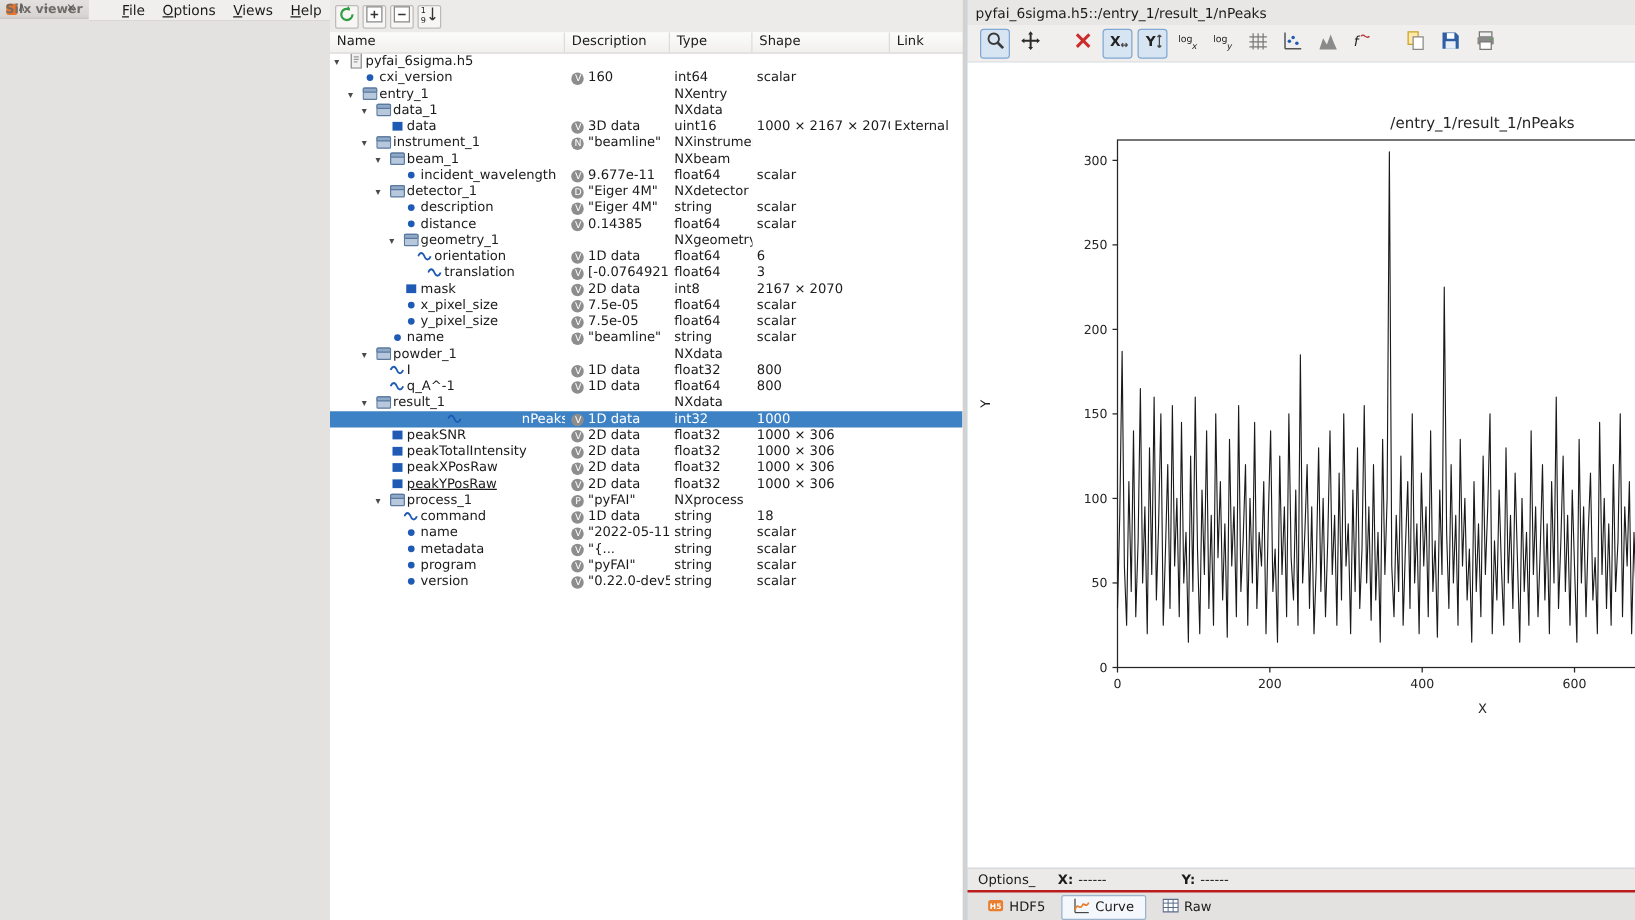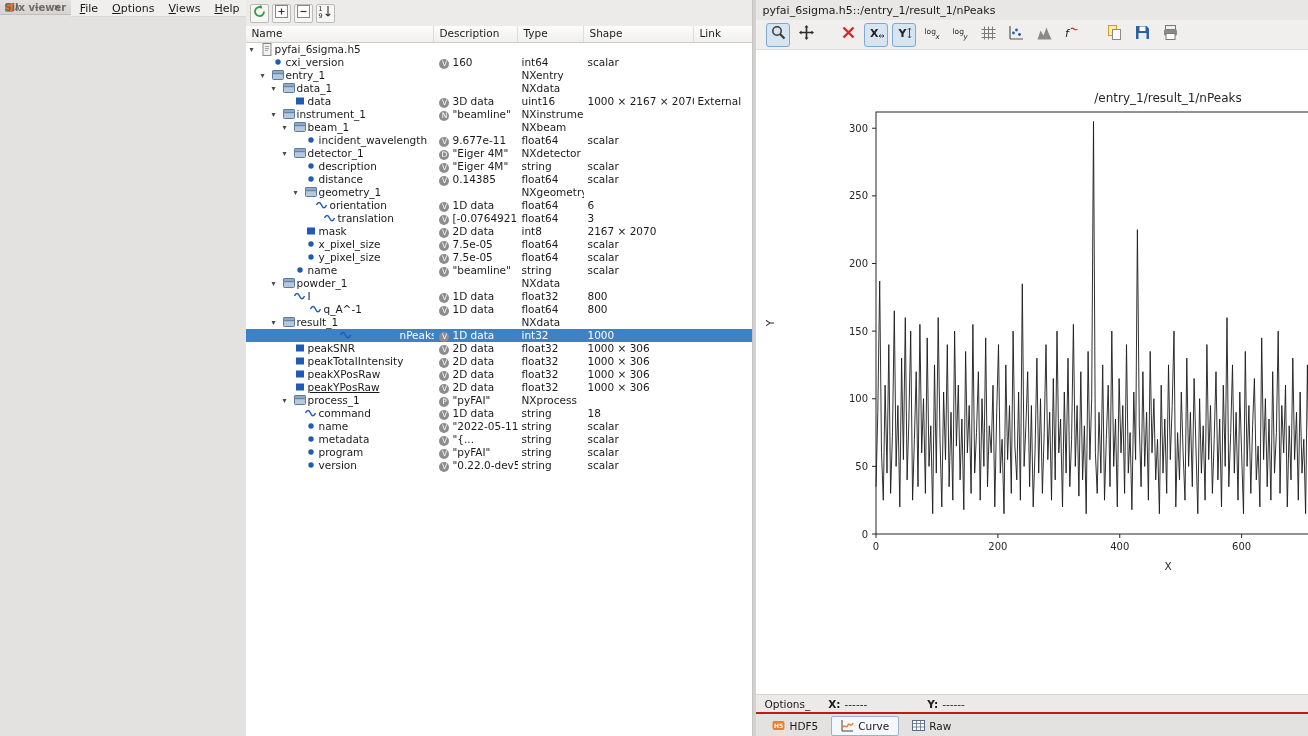--- a/index.html
+++ b/index.html
@@ -13,21 +13,21 @@
     border-bottom:1px solid #c2c0be; position:relative; display:flex; align-items:center; flex:none; }
   .titlebar .logo { width:9px; height:9px; border-radius:2px; background:#e8752a; margin-left:5px; }
   .titlebar .title { position:absolute; left:0; right:0; text-align:center;
     font-size:10px; font-weight:bold; color:#6f6c69; }
   .titlebar .controls { margin-left:auto; margin-right:10px; display:flex; gap:14px;
     font-size:9px; color:#5c5a58; z-index:1; }
   .titlebar .controls span { cursor:default; }
 
   
   .menubar { height:17px; background:#f1efee; border-bottom:1px solid #d9d7d5;
-    display:flex; align-items:center; padding-left:2px; flex:none; }
+    display:flex; align-items:center; padding-left:20px; flex:none; }
   .menu-item { display:inline-block; font-size:11px; padding:1px 7px; }
   .menu-item::first-letter { text-decoration:underline; }
 
   .main { flex:1; display:flex; min-height:0; }
 
   
   .left-panel { width:507px; flex:none; background:#fff; display:flex; flex-direction:column;
     border-right:1px solid #c6c4c2; }
   .tree-toolbar { height:26px; flex:none; background:#ecebe9; display:flex; align-items:center;
     gap:3px; padding:0 4px; }
@@ -405,21 +405,21 @@
                   <path d="M0.5 6 C2 2.5 4 2.5 5.5 6 C7 9.5 9 9.5 10.5 6" stroke="#1f5bb5" stroke-width="1.5" fill="none"></path>
                 </svg></span>
               <span>I</span>
             </div>
             <div class="c-desc"><span class="badge">V</span><span>1D data</span></div>
             <div class="c-type">float32</div>
             <div class="c-shape">800</div>
             <div class="c-link"></div>
           </div>
           <div class="trow">
-            <div class="c-name" style="padding-left: 52px;">
+            <div class="c-name" style="padding-left: 36px;">
               <span class="expander"></span>
               <span class="ticon"><svg width="12" height="12" viewBox="0 0 12 12">
                   <path d="M0.5 6 C2 2.5 4 2.5 5.5 6 C7 9.5 9 9.5 10.5 6" stroke="#1f5bb5" stroke-width="1.5" fill="none"></path>
                 </svg></span>
               <span>q_A^-1</span>
             </div>
             <div class="c-desc"><span class="badge">V</span><span>1D data</span></div>
             <div class="c-type">float64</div>
             <div class="c-shape">800</div>
             <div class="c-link"></div>

